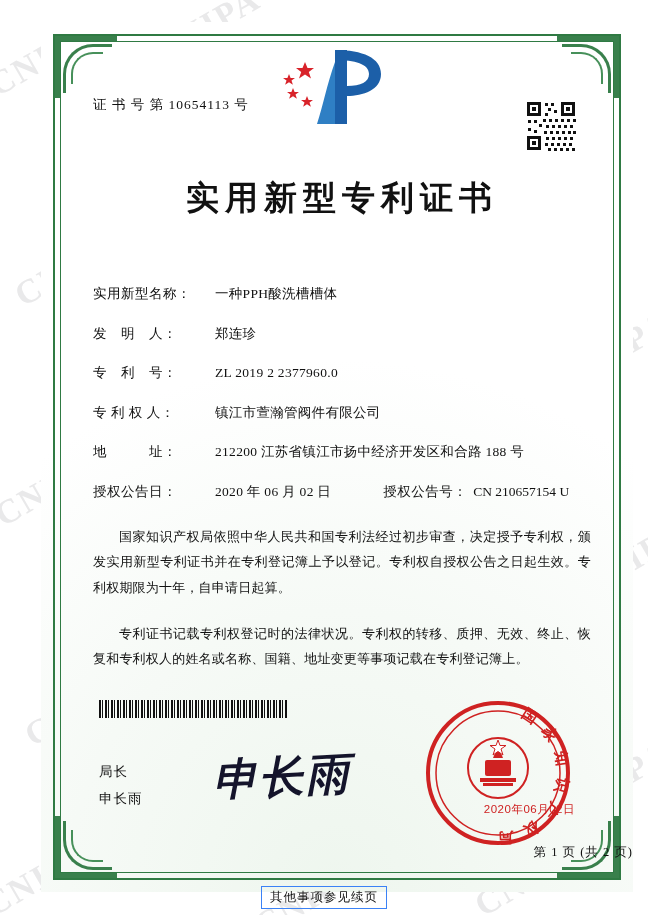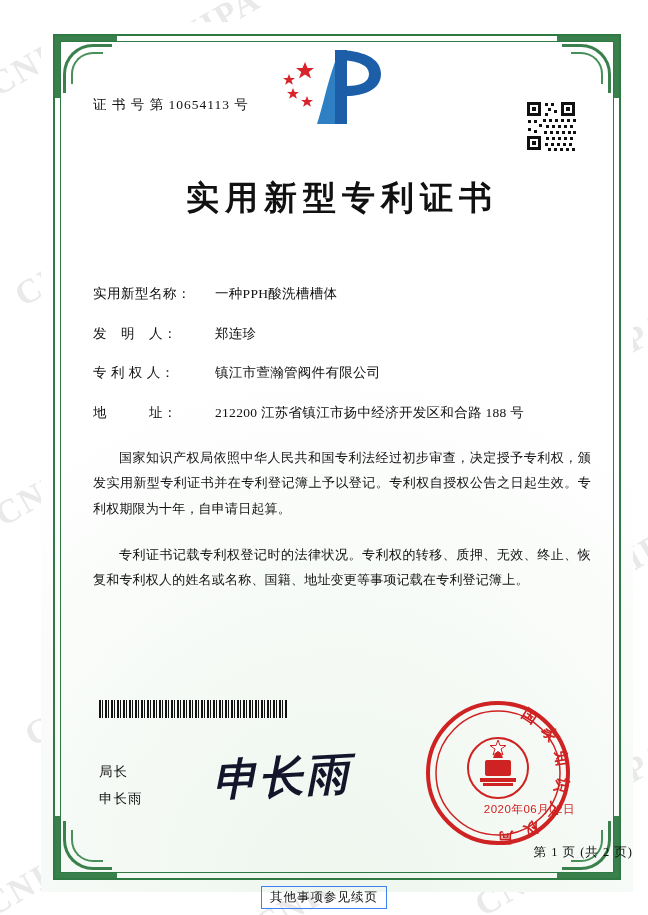--- a/index.html
+++ b/index.html
@@ -321,32 +321,42 @@
       <div class="frow">
         <div class="flabel">实用新型名称：</div>
         <div class="fvalue">一种PPH酸洗槽槽体</div>
       </div>
 
       <div class="frow">
         <div class="flabel">发　明　人：</div>
         <div class="fvalue">郑连珍</div>
       </div>
 
+      <div class="frow">
+        <div class="flabel">专　利　号：</div>
+        <div class="fvalue">ZL 2019 2 2377960.0</div>
+      </div>
 
 
       <div class="frow">
         <div class="flabel">专 利 权 人：</div>
         <div class="fvalue">镇江市萱瀚管阀件有限公司</div>
       </div>
 
       <div class="frow">
         <div class="flabel">地　　　址：</div>
         <div class="fvalue">212200 江苏省镇江市扬中经济开发区和合路 188 号</div>
       </div>
 
+      <div class="frow">
+        <div class="flabel">授权公告日：</div>
+        <div class="fvalue">2020 年 06 月 02 日</div>
+        <div class="sub-label">授权公告号：</div>
+        <div class="sub-value">CN 210657154 U</div>
+      </div>
 
     </div>
 
     <div class="para indent">国家知识产权局依照中华人民共和国专利法经过初步审查，决定授予专利权，颁发实用新型专利证书并在专利登记簿上予以登记。专利权自授权公告之日起生效。专利权期限为十年，自申请日起算。</div>
     <div class="para indent second">专利证书记载专利权登记时的法律状况。专利权的转移、质押、无效、终止、恢复和专利权人的姓名或名称、国籍、地址变更等事项记载在专利登记簿上。</div>
 
   </div>
 
   <div class="barcode"></div>
 

